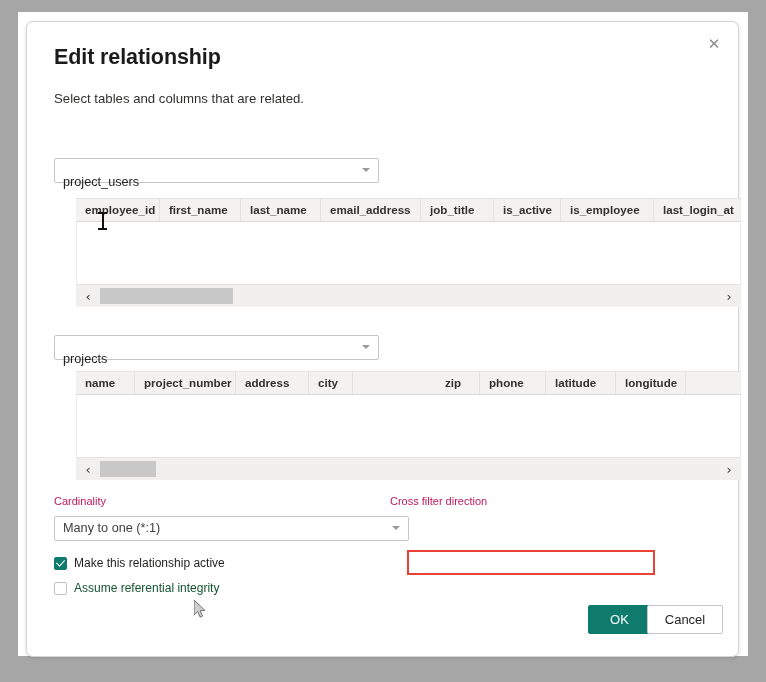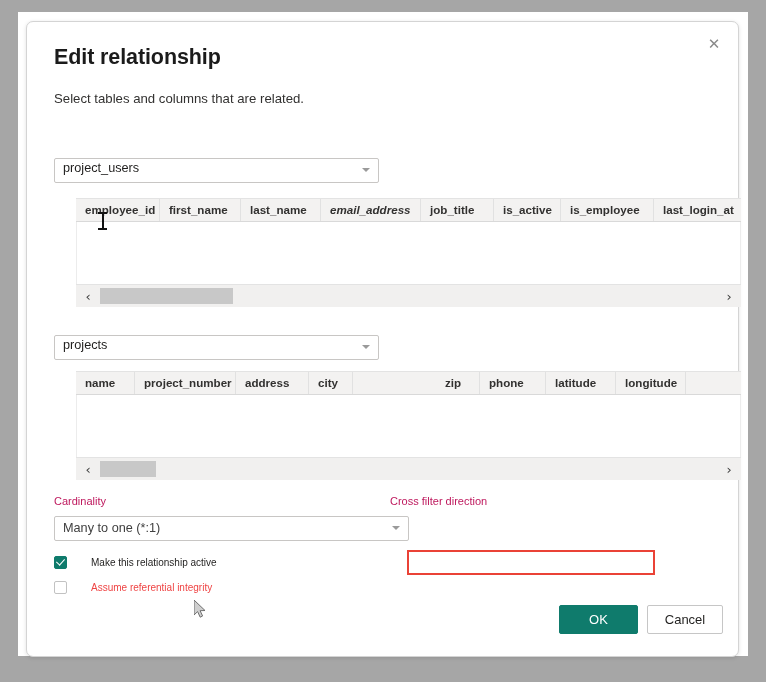--- a/index.html
+++ b/index.html
@@ -93,21 +93,21 @@
     height: 25px;
     border: 1px solid #c8c6c4;
     border-radius: 2px;
     background: #fff;
     box-sizing: border-box;
     cursor: pointer;
   }
   .tbl-select .val {
     position: absolute;
     left: 8px;
-    top: 2px;
+    top: 16px;
     font-size: 12.7px;
     color: #201f1e;
     text-align: right;
   }
   .tbl-select .caret {
     position: absolute;
     right: 8px;
     top: 9px;
     width: 0; height: 0;
     border-left: 4px solid transparent;
@@ -248,26 +248,26 @@
     height: 7px;
     border: solid #ffffff;
     border-width: 0 1.7px 1.7px 0;
     transform: rotate(42deg);
   }
   .cbox.empty {
     background: #fff;
     border: 1px solid #c2c2c2;
   }
   .cbrow .cblabel {
-    font-size: 10px;
+    font-size: 12px;
     color: #201f1e;
-    margin-left: 24px;
+    margin-left: 7px;
     white-space: nowrap;
   }
-  .cbrow.disabled .cblabel { color: #ef4444; }
+  .cbrow.disabled .cblabel { color: #14532d; }
 
   #cb-active { left: 27px; top: 534px; }
   #cb-refint { left: 27px; top: 559px; }
   #cb-secfilter { left: 386px; top: 534px; }
 
   .redbox {
     position: absolute;
     left: 380px;
     top: 528px;
     width: 248px;
@@ -284,23 +284,23 @@
     font-size: 13px;
     display: flex;
     align-items: center;
     justify-content: center;
     cursor: pointer;
     box-sizing: border-box;
     font-family: "Liberation Sans", sans-serif;
     padding: 0;
   }
   #btn-ok {
-    left: 532px;
+    left: 561px;
     top: 583px;
-    width: 79px;
+    width: 63px;
     background: #0f7b6c;
     color: #ffffff;
     border: 1px solid #0f7b6c;
   }
   #btn-cancel {
     left: 620px;
     top: 583px;
     width: 76px;
     background: #ffffff;
     color: #201f1e;
@@ -355,21 +355,21 @@
   <div class="tbl-select" id="select-1">
     <span class="val">project_users</span>
     <span class="caret"></span>
   </div>
 
   <div class="grid" id="grid-1">
     <div class="grid-head" id="head-1">
         <div class="col" style="width: 84px;">employee_id</div>
         <div class="col" style="width: 81px;">first_name</div>
         <div class="col" style="width: 80px;">last_name</div>
-        <div class="col" style="width: 100px; font-style: italic;">email_address</div>
+        <div class="col" style="width: 100px;">email_address</div>
         <div class="col" style="width: 73px;">job_title</div>
         <div class="col" style="width: 67px;">is_active</div>
         <div class="col" style="width: 93px;">is_employee</div>
         <div class="col" style="width: 96px;">last_login_at</div>
       </div>
     <div class="grid-body"></div>
     <div class="grid-scroll">
       <div class="sb-arrow left">‹</div>
       <div class="sb-thumb" id="thumb-1" style="left: 24px; width: 133px;"></div>
       <div class="sb-arrow right">›</div>

